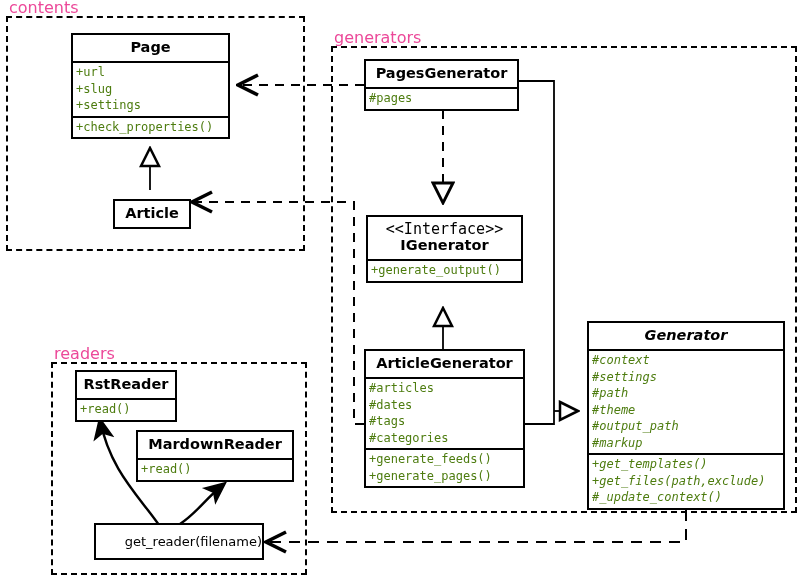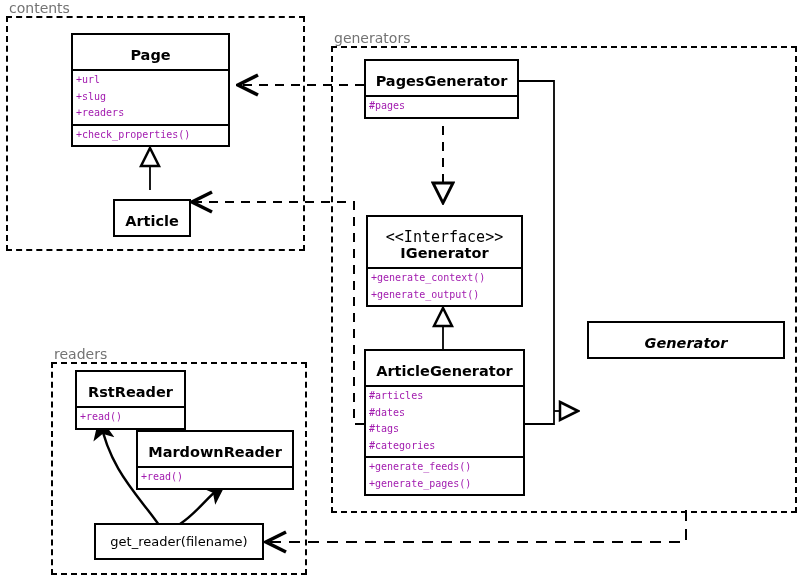--- a/index.html
+++ b/index.html
@@ -28,63 +28,63 @@
     position: absolute;
     border: 2px dashed #000;
     box-sizing: border-box;
     background: transparent;
   }
   .pkg-dashdot {
     border-style: dashed;
   }
   .pkg-label {
     position: absolute;
-    font-size: 14px;
-    color: #737373;
+    font-size: 16px;
+    color: #ec4899;
     background: #ffffff;
     padding: 0 3px;
     white-space: nowrap;
     line-height: 16px;
   }
 
   
   .cls {
     position: absolute;
     border: 2px solid #000;
     background: #ffffff;
     box-sizing: border-box;
     z-index: 5;
   }
   .cls-name {
     text-align: center;
     font-weight: bold;
     font-size: 14.5px;
     color: #000;
-    padding: 12px 6px 5px 6px;
+    padding: 4px 6px 5px 6px;
     line-height: 17px;
     white-space: nowrap;
   }
   .cls-stereo {
     display: block;
     font-weight: normal;
     font-size: 15px;
     font-family: "DejaVu Sans Mono", monospace;
     line-height: 16px;
   }
   .cls-sep {
     border-top: 2px solid #000;
   }
   .cls-sect {
     padding: 1px 3px 2px 3px;
   }
   .cls-item {
     font-family: "DejaVu Sans Mono", monospace;
-    font-size: 10px;
+    font-size: 12px;
     line-height: 16.5px;
-    color: #a21caf;
+    color: #4d7c0f;
     white-space: nowrap;
   }
   .plain-box {
     position: absolute;
     border: 2px solid #000;
     background: #ffffff;
     box-sizing: border-box;
     z-index: 5;
     display: flex;
     align-items: center;
@@ -157,21 +157,21 @@
   <div class="pkg-label" style="left:331px; top:30px;">generators</div>
 
   <div class="pkg pkg-dashdot" style="left:51px; top:362px; width:256px; height:213px;"></div>
   <div class="pkg-label" style="left:51px; top:346px;">readers</div>
 
   <div class="cls" style="left:71px; top:33px; width:159px;">
     <div class="cls-name">Page</div>
     <div class="cls-sep cls-sect">
       <div class="cls-item">+url</div>
       <div class="cls-item">+slug</div>
-      <div class="cls-item">+readers</div>
+      <div class="cls-item">+settings</div>
     </div>
     <div class="cls-sep cls-sect">
       <div class="cls-item">+check_properties()</div>
     </div>
   </div>
 
   <div class="cls" style="left:113px; top:189px; width:78px;margin-top:10px;">
     <div class="cls-name">Article</div>
   </div>
 
@@ -181,54 +181,66 @@
       <div class="cls-item">#pages</div>
     </div>
   </div>
 
   <div class="cls" style="left:366px; top:215px; width:157px;">
     <div class="cls-name">
       <span class="cls-stereo">&lt;&lt;Interface&gt;&gt;</span>
       <span>IGenerator</span>
     </div>
     <div class="cls-sep cls-sect">
-      <div class="cls-item">+generate_context()</div>
       <div class="cls-item">+generate_output()</div>
     </div>
   </div>
 
   <div class="cls" style="left:364px; top:349px; width:161px;">
     <div class="cls-name">ArticleGenerator</div>
     <div class="cls-sep cls-sect">
       <div class="cls-item">#articles</div>
       <div class="cls-item">#dates</div>
       <div class="cls-item">#tags</div>
       <div class="cls-item">#categories</div>
     </div>
     <div class="cls-sep cls-sect">
       <div class="cls-item">+generate_feeds()</div>
       <div class="cls-item">+generate_pages()</div>
     </div>
   </div>
 
   <div class="cls" style="left:587px; top:321px; width:198px;font-style:italic;">
     <div class="cls-name">Generator</div>
-  </div>
-
-  <div class="cls" style="left:75px; top:370px; width:111px;">
+    <div class="cls-sep cls-sect">
+      <div class="cls-item">#context</div>
+      <div class="cls-item">#settings</div>
+      <div class="cls-item">#path</div>
+      <div class="cls-item">#theme</div>
+      <div class="cls-item">#output_path</div>
+      <div class="cls-item">#markup</div>
+    </div>
+    <div class="cls-sep cls-sect">
+      <div class="cls-item">+get_templates()</div>
+      <div class="cls-item">+get_files(path,exclude)</div>
+      <div class="cls-item">#_update_context()</div>
+    </div>
+  </div>
+
+  <div class="cls" style="left:75px; top:370px; width:102px;">
     <div class="cls-name">RstReader</div>
     <div class="cls-sep cls-sect">
       <div class="cls-item">+read()</div>
     </div>
   </div>
 
   <div class="cls" style="left:136px; top:430px; width:158px;">
     <div class="cls-name">MardownReader</div>
     <div class="cls-sep cls-sect">
       <div class="cls-item">+read()</div>
     </div>
   </div>
 
-  <div class="plain-box" style="left:94px; top:523px; width:170px; height:37px;">
+  <div class="plain-box" style="left:94px; top:523px; width:170px; height:37px;justify-content:flex-end;">
     <span>get_reader(filename)</span>
   </div>
 
 </div>
 
 </body></html>

